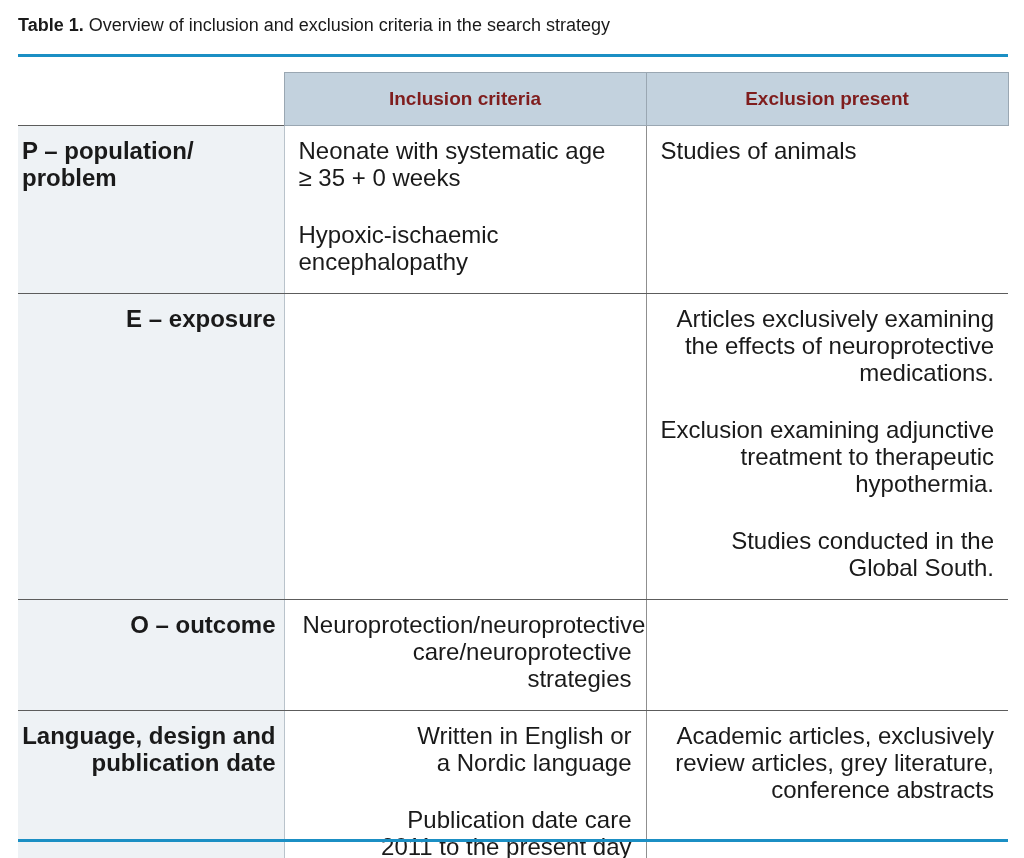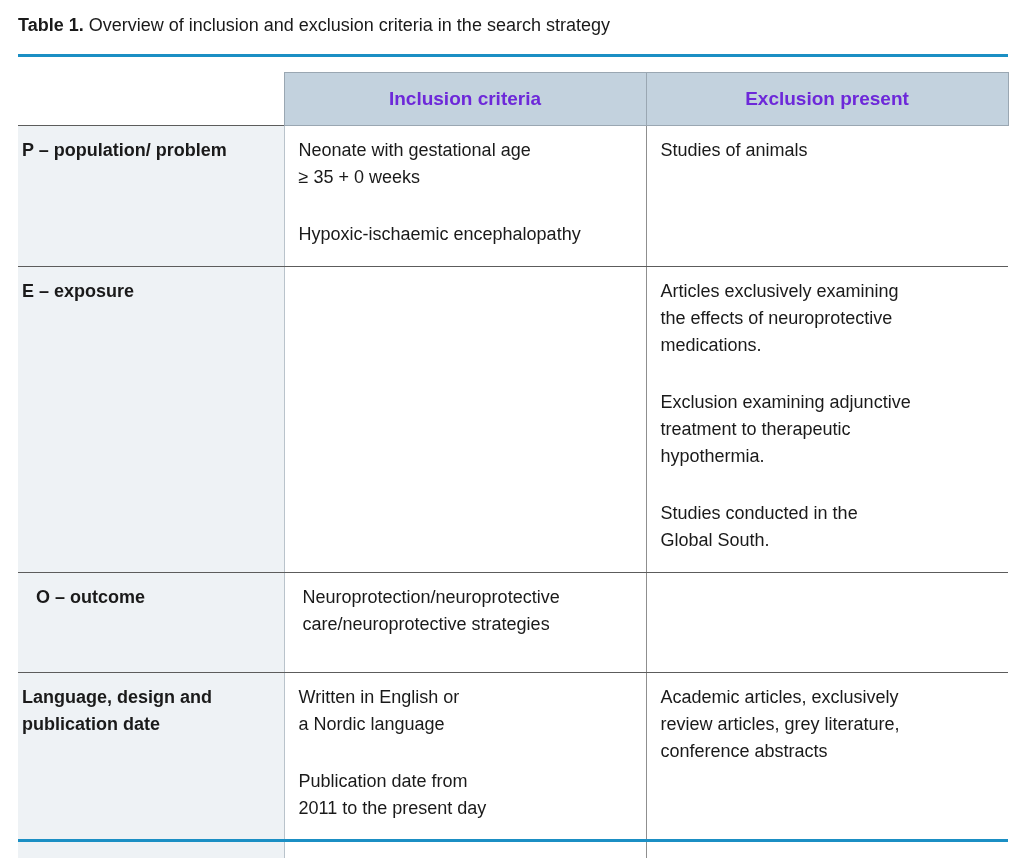--- a/index.html
+++ b/index.html
@@ -65,55 +65,55 @@
   }
   table.criteria col.c-label { width: 266px; }
   table.criteria col.c-inc   { width: 362px; }
   table.criteria col.c-exc   { width: 362px; }
 
   thead th {
     background: #c3d2de;
     border: 1px solid #9aa7b2;
     font-size: 19px;
     font-weight: bold;
-    color: #6d28d9;
+    color: #7f1d1d;
     text-align: center;
     height: 52px;
     padding: 0 8px;
     vertical-align: middle;
   }
   thead th.blank-head {
     background: #ffffff;
     border: none;
   }
 
   tbody td {
     vertical-align: top;
-    font-size: 18px;
+    font-size: 24px;
     line-height: 27px;
     padding: 11px 14px 18px 14px;
     border-top: 1.5px solid #5c5c5c;
     border-bottom: 1.5px solid #5c5c5c;
     background: #ffffff;
   }
   tbody td.label-cell {
     background: #eef2f5;
     font-weight: bold;
     border-left: none;
     border-right: 1px solid #b9c3cb;
     padding-left: 4px;
     padding-right: 8px;
   }
   tbody td.inc-cell {
     border-right: 1px solid #8f8f8f;
   }
   tbody td.exc-cell {
     border-right: none;
   }
-  tbody tr + tr td { border-top: none; }
+  tbody tr + tr td { border-top: none; text-align: right; }
   tbody tr td { border-bottom: 1.5px solid #5c5c5c; }
   tbody tr:first-child td { border-top: 1.5px solid #5c5c5c; }
 
   
   tbody td.label-cell { border-top-color: #5c5c5c; border-bottom-color: #5c5c5c; }
 
   .para { margin: 0 0 0 0; }
   .para + .para { margin-top: 30px; }
   .para .ln { display: block; }
 
@@ -147,21 +147,21 @@
           <th>Inclusion criteria</th>
           <th>Exclusion present</th>
         </tr>
       </thead>
       <tbody>
 
         <tr class="row-p">
           <td class="label-cell">P – population/ problem</td>
           <td class="inc-cell">
             <div class="para">
-              <span class="ln">Neonate with gestational age</span>
+              <span class="ln">Neonate with systematic age</span>
               <span class="ln">≥ 35 + 0 weeks</span>
             </div>
             <div class="para">
               <span class="ln">Hypoxic-ischaemic encephalopathy</span>
             </div>
           </td>
           <td class="exc-cell">
             <div class="para">
               <span class="ln">Studies of animals</span>
             </div>
@@ -204,21 +204,21 @@
           <td class="label-cell">
             <span class="ln">Language, design</span>
             <span class="ln">and publication date</span>
           </td>
           <td class="inc-cell">
             <div class="para">
               <span class="ln">Written in English or</span>
               <span class="ln">a Nordic language</span>
             </div>
             <div class="para">
-              <span class="ln">Publication date from</span>
+              <span class="ln">Publication date care</span>
               <span class="ln">2011 to the present day</span>
             </div>
             <div class="para">
               <span class="ln">Peer reviewed</span>
             </div>
           </td>
           <td class="exc-cell">
             <div class="para">
               <span class="ln">Academic articles, exclusively</span>
               <span class="ln">review articles, grey literature,</span>

